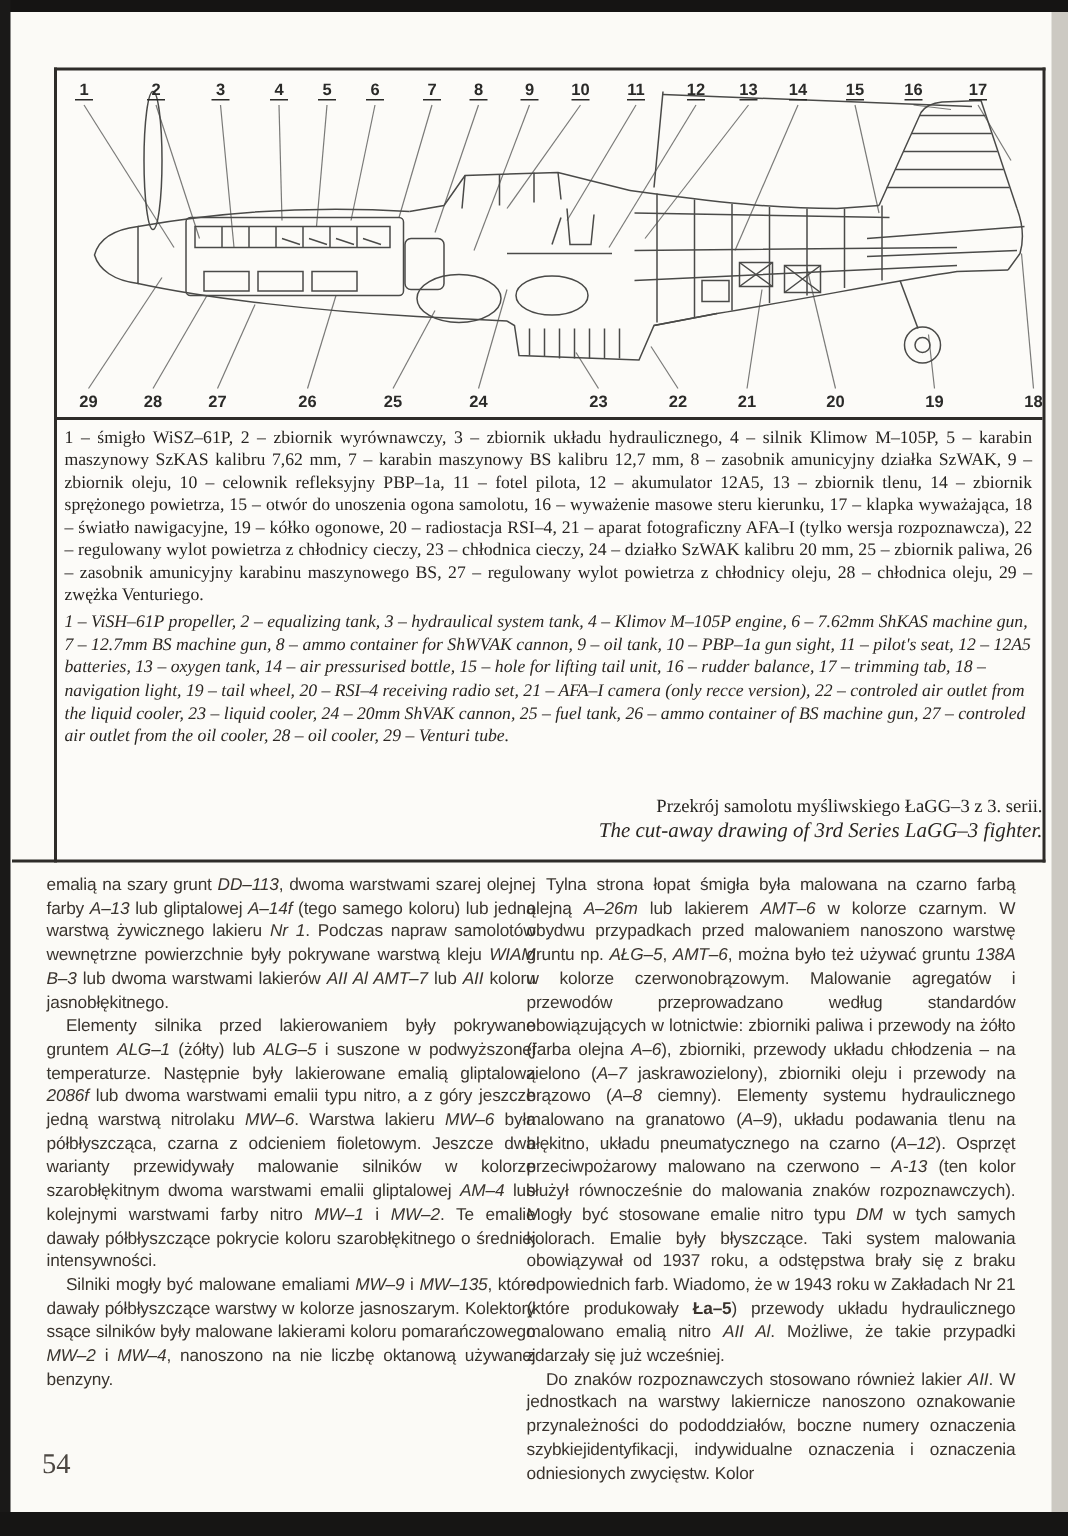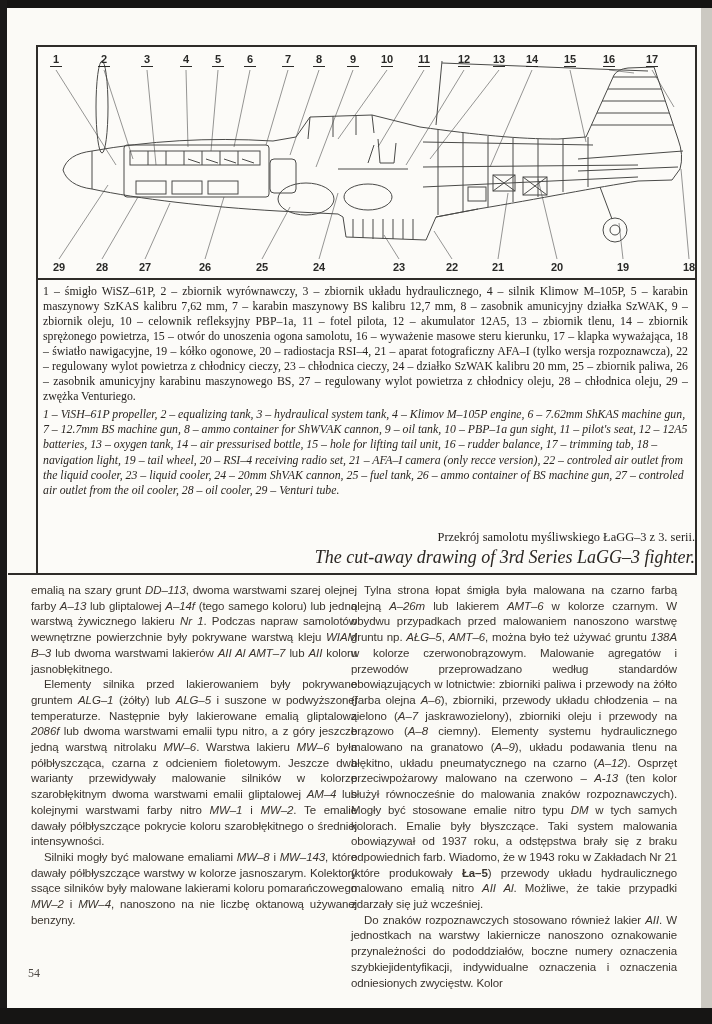--- a/index.html
+++ b/index.html
@@ -27,37 +27,37 @@
   .legend-pl{
     position:absolute;left:5px;top:237px;width:645px;
     font-size:11.8px;line-height:15px;text-align:justify;color:#262320;
   }
   .legend-en{
     position:absolute;left:5px;top:360px;width:645px;
     font-size:11.8px;line-height:15.2px;text-align:left;font-style:italic;color:#2a2622;
   }
   .captions{position:absolute;left:0;top:483px;width:657px;text-align:right;}
   .cap-pl{font-size:12.4px;color:#262320;}
-  .cap-en{font-size:18px;font-style:italic;color:#2a2622;margin-top:2px;}
+  .cap-en{font-size:14px;font-style:italic;color:#2a2622;margin-top:2px;}
 
   
   .columns{
     position:absolute;left:31px;top:583px;width:661px;
     font-family:"Liberation Sans", sans-serif;
     font-size:11.5px;line-height:15.7px;color:#3a342e;
     letter-spacing:-0.1px;
   }
   .col{position:absolute;top:0;width:326px;text-align:justify;}
   .col-left{left:0;}
   .col-right{left:320px;}
   .col p{margin:0;text-indent:13px;}
   .col p.no-indent{text-indent:0;}
   .page-number{
     position:absolute;left:28px;top:966px;
-    font-family:"Liberation Serif", serif;font-size:12px;color:#4c4742;
+    font-family:"Liberation Serif", serif;font-size:19px;color:#4c4742;
   }
 </style>
 </head>
 <body>
 
 <div class="edge-top"></div>
 <div class="edge-left"></div>
 <div class="edge-right"></div>
 
 <div class="panel">
@@ -203,21 +203,21 @@
     <div class="cap-en">The cut-away drawing of 3rd Series LaGG–3 fighter.</div>
   </div>
 </div>
 
 <div class="panel-bottom-line"></div>
 
 <div class="columns">
   <div class="col col-left">
     <p class="no-indent">emalią na szary grunt <i>DD–113</i>, dwoma warstwami szarej olejnej farby <i>A–13</i> lub gliptalowej <i>A–14f</i> (tego samego koloru) lub jedną warstwą żywicznego lakieru <i>Nr 1</i>. Podczas napraw samolotów wewnętrzne powierzchnie były pokrywane warstwą kleju <i>WIAM B–3</i> lub dwoma warstwami lakierów <i>AII Al AMT–7</i> lub <i>AII</i> koloru jasnobłękitnego.</p>
     <p>Elementy silnika przed lakierowaniem były pokrywane gruntem <i>ALG–1</i> (żółty) lub <i>ALG–5</i> i suszone w podwyższonej temperaturze. Następnie były lakierowane emalią gliptalową <i>2086f</i> lub dwoma warstwami emalii typu nitro, a z góry jeszcze jedną warstwą nitrolaku <i>MW–6</i>. Warstwa lakieru <i>MW–6</i> była półbłyszcząca, czarna z odcieniem fioletowym. Jeszcze dwa warianty przewidywały malowanie silników w kolorze szarobłękitnym dwoma warstwami emalii gliptalowej <i>AM–4</i> lub kolejnymi warstwami farby nitro <i>MW–1</i> i <i>MW–2</i>. Te emalie dawały półbłyszczące pokrycie koloru szarobłękitnego o średniej intensywności.</p>
-    <p>Silniki mogły być malowane emaliami <i>MW–8</i> i <i>MW–143</i>, które dawały półbłyszczące warstwy w kolorze jasnoszarym. Kolektory ssące silników były malowane lakierami koloru pomarańczowego <i>MW–2</i> i <i>MW–4</i>, nanoszono na nie liczbę oktanową używanej benzyny.</p>
+    <p>Silniki mogły być malowane emaliami <i>MW–9</i> i <i>MW–135</i>, które dawały półbłyszczące warstwy w kolorze jasnoszarym. Kolektory ssące silników były malowane lakierami koloru pomarańczowego <i>MW–2</i> i <i>MW–4</i>, nanoszono na nie liczbę oktanową używanej benzyny.</p>
   </div>
   <div class="col col-right">
     <p>Tylna strona łopat śmigła była malowana na czarno farbą olejną <i>A–26m</i> lub lakierem <i>AMT–6</i> w kolorze czarnym. W obydwu przypadkach przed malowaniem nanoszono warstwę gruntu np. <i>AŁG–5</i>, <i>AMT–6</i>, można było też używać gruntu <i>138A</i> w kolorze czerwonobrązowym. Malowanie agregatów i przewodów przeprowadzano według standardów obowiązujących w lotnictwie: zbiorniki paliwa i przewody na żółto (farba olejna <i>A–6</i>), zbiorniki, przewody układu chłodzenia – na zielono (<i>A–7</i> jaskrawozielony), zbiorniki oleju i przewody na brązowo (<i>A–8</i> ciemny). Elementy systemu hydraulicznego malowano na granatowo (<i>A–9</i>), układu podawania tlenu na błękitno, układu pneumatycznego na czarno (<i>A–12</i>). Osprzęt przeciwpożarowy malowano na czerwono – <i>A-13</i> (ten kolor służył równocześnie do malowania znaków rozpoznawczych). Mogły być stosowane emalie nitro typu <i>DM</i> w tych samych kolorach. Emalie były błyszczące. Taki system malowania obowiązywał od 1937 roku, a odstępstwa brały się z braku odpowiednich farb. Wiadomo, że w 1943 roku w Zakładach Nr 21 (które produkowały <b>Ła–5</b>) przewody układu hydraulicznego malowano emalią nitro <i>AII Al</i>. Możliwe, że takie przypadki zdarzały się już wcześniej.</p>
     <p>Do znaków rozpoznawczych stosowano również lakier <i>AII</i>. W jednostkach na warstwy lakiernicze nanoszono oznakowanie przynależności do pododdziałów, boczne numery oznaczenia szybkiejidentyfikacji, indywidualne oznaczenia i oznaczenia odniesionych zwycięstw. Kolor</p>
   </div>
 </div>
 
 <div class="page-number">54</div>
 
 <div class="edge-bottom"></div>

